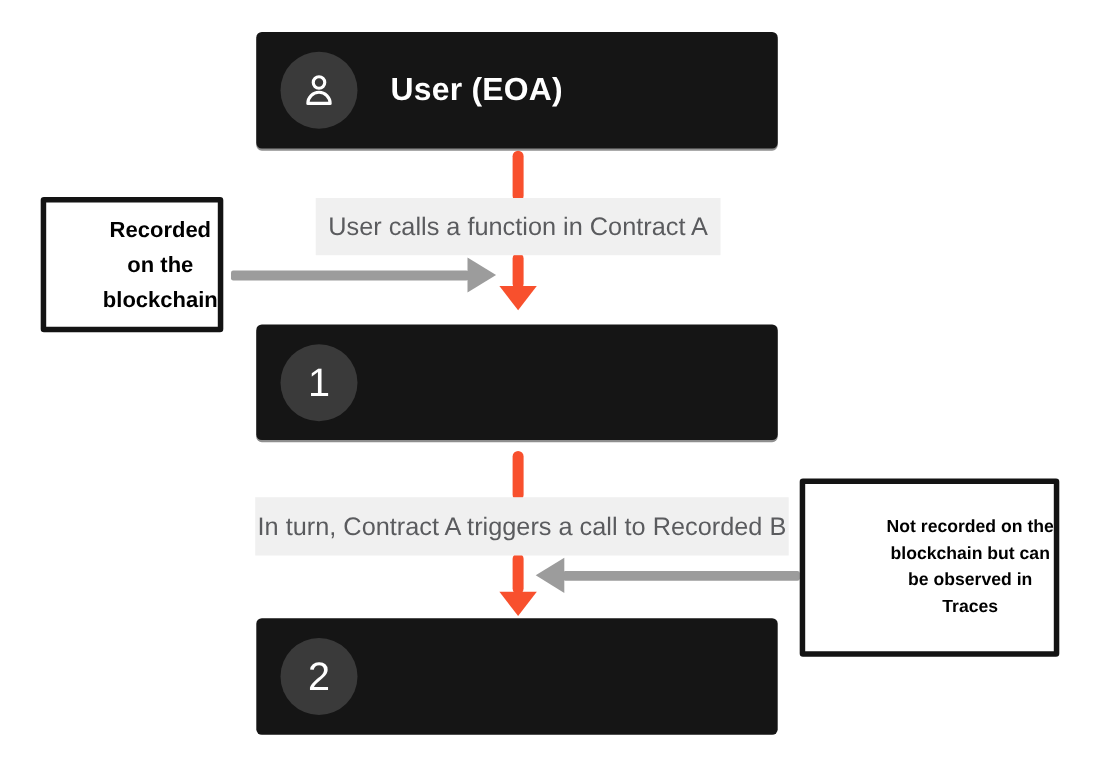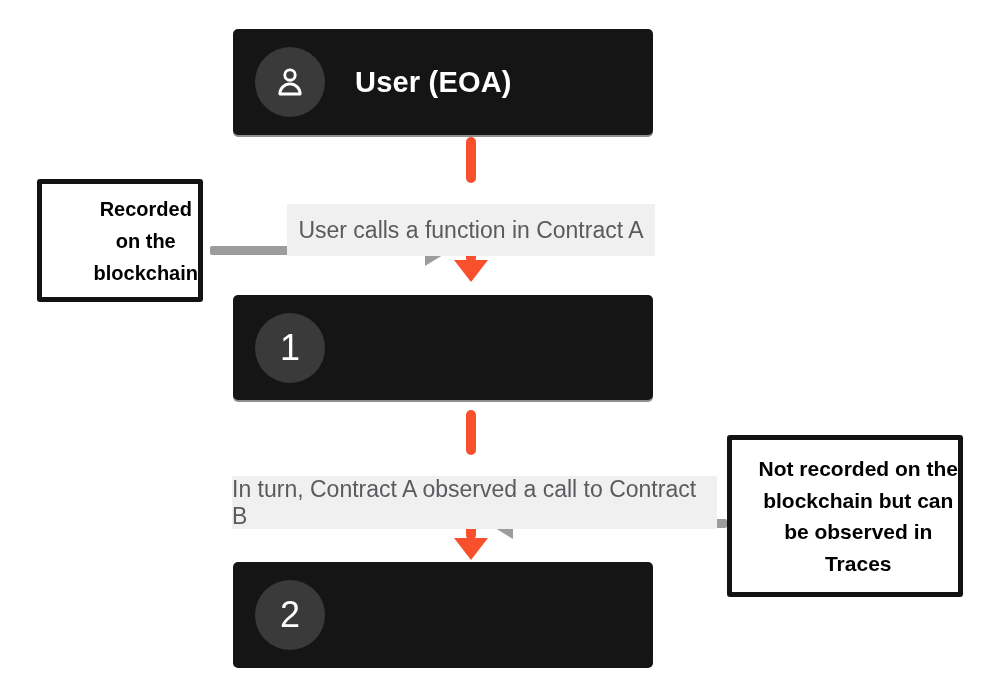--- a/index.html
+++ b/index.html
@@ -2,39 +2,39 @@
 <html><head>
 <meta charset="utf-8">
 <style>
   html,body{margin:0;padding:0;background:#ffffff;}
   .canvas{
     position:relative;width:1000px;height:698px;background:#ffffff;overflow:hidden;
     font-family:"Liberation Sans", sans-serif;
   }
   
   .node{
-    position:absolute;left:233px;width:420px;height:106px;
+    position:absolute;left:233px;width:474px;height:106px;
     background:#151515;border-radius:5px;
     display:flex;align-items:center;gap:30px;padding-left:22px;box-sizing:border-box;
   }
   .node.edge-line{box-shadow:0 2px 0 #8f8f8f;}
   .node-user{top:29px;}
   .node-a{top:295px;height:105px;}
   .node-b{top:562px;}
   .badge{
     width:70px;height:70px;border-radius:50%;background:#3a3a3a;flex:0 0 auto;
     display:flex;align-items:center;justify-content:center;
   }
   .badge-num{color:#ffffff;font-size:36px;font-weight:400;line-height:1;}
   .node-title{color:#ffffff;font-size:29px;font-weight:700;letter-spacing:.2px;}
   
   .flow-label{
     position:absolute;background:#f0f0f0;color:#5a5b5e;
     display:flex;align-items:center;justify-content:center;
-    font-size:23px;z-index:3;margin-top:24px;
+    font-size:23px;z-index:3;
   }
   .flow-label-1{left:287px;top:180px;width:368px;height:52px;}
   .flow-label-2{left:232px;top:452px;width:485px;height:53px;}
   
   .oshaft{position:absolute;width:10px;background:#f8502d;border-radius:5px;left:466px;z-index:1;}
   .s1a{top:137px;height:46px;}
   .s1b{top:230px;height:33px;}
   .s2a{top:410px;height:45px;}
   .s2b{top:503px;height:37px;}
   .ohead{
@@ -53,21 +53,21 @@
   .gh1{left:425px;top:234px;border-left:26px solid #9c9c9c;}
   .gh2{left:487px;top:507px;border-right:26px solid #9c9c9c;}
   
   .annotation{
     position:absolute;background:#ffffff;border:5px solid #131313;border-radius:3px;
     box-sizing:border-box;display:flex;align-items:center;justify-content:flex-end;
     text-align:center;color:#000000;font-weight:700;z-index:4;
   }
   .annotation-text{white-space:pre-line;}
   .ann-left{left:37px;top:179px;width:166px;height:123px;font-size:20px;line-height:1.6;}
-  .ann-right{left:727px;top:435px;width:236px;height:162px;font-size:21px;line-height:1.5;}
+  .ann-right{left:727px;top:435px;width:236px;height:162px;font-size:16px;line-height:1.5;}
   .user-svg{display:block;}
 </style>
 </head>
 <body>
 
 <div class="canvas">
 
   <div class="node node-user edge-line">
     <div class="badge">
       <span>
@@ -100,21 +100,21 @@
 
   <div class="node node-a edge-line">
     <div class="badge">
       <span class="badge-num">1</span>
     </div>
   </div>
 
   <div class="oshaft s2a"></div>
 
   <div class="flow-label flow-label-2">
-    <span>In turn, Contract A observed a call to Contract B</span>
+    <span>In turn, Contract A triggers a call to Recorded B</span>
   </div>
 
   <div class="oshaft s2b"></div>
   <div class="ohead h2"></div>
 
   <div class="annotation ann-right">
     <span class="annotation-text">Not recorded on the
 blockchain but can
 be observed in
 Traces</span>

